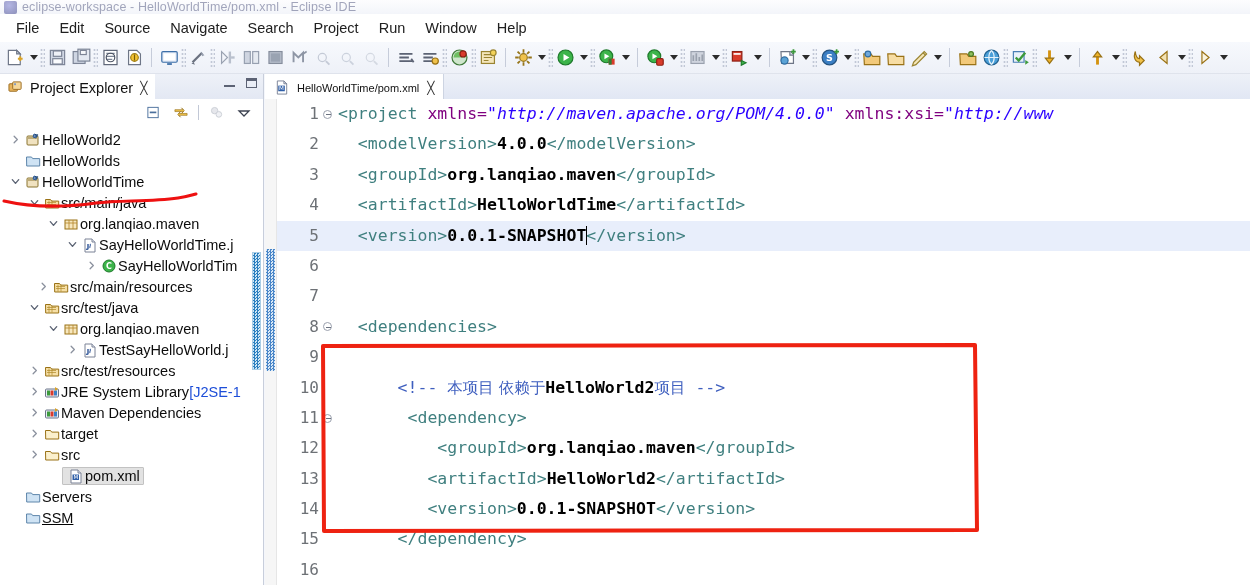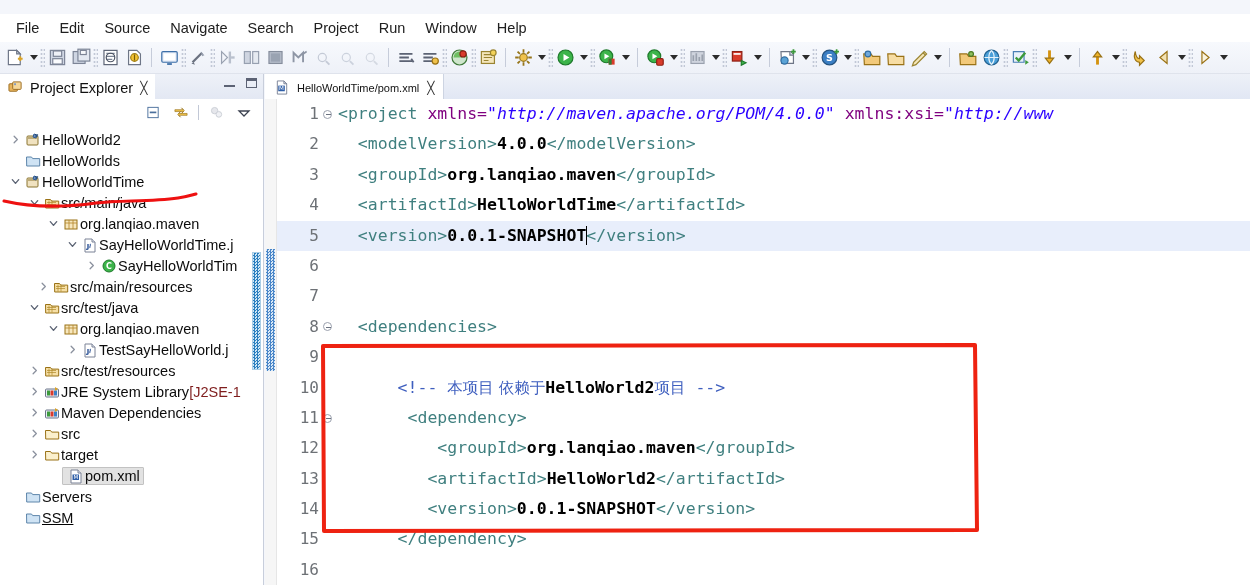--- a/index.html
+++ b/index.html
@@ -145,21 +145,21 @@
     height: 21px; white-space: nowrap;
     padding-right: 4px;
   }
   .twisty {
     width: 15px; flex: none; display: flex; align-items: center; justify-content: center;
     color: #6a6f7d;
   }
   .twisty svg { display: block; }
   .nicon { width: 19px; flex: none; display: flex; align-items: center; justify-content: center; }
   .nlabel { font-size: 14.5px; color: #0c0c0c; }
-  .nlabel.muted { color: #7f1d1d; }
+  .nlabel.muted { color: #1d4ed8; }
   .node.selected .nsel {
     background: #e2e2e2; border: 1px solid #c2c2c2;
     padding: 0 3px; margin-left: -1px; border-radius: 1px;
   }
 
   .ex-scroll {
     position: absolute; right: 2px; top: 126px;
     width: 9px; height: 118px;
     background:
       repeating-conic-gradient(#2b7fbf 0% 25%, #cfe6f5 0% 50%) 0 0 / 3px 3px;
@@ -242,20 +242,26 @@
   
   .annot { position: absolute; pointer-events: none; }
   #annot-underline { left: 0; top: 186px; width: 215px; height: 26px; }
   #annot-box { left: 318px; top: 340px; width: 665px; height: 196px; }
 </style>
 </head>
 <body>
 
 <div id="app">
 
+  <div class="titlebar">
+    <div class="titlebar-inner">
+      <div class="title-appicon"></div>
+      <div class="title-text">eclipse-workspace - HelloWorldTime/pom.xml - Eclipse IDE</div>
+    </div>
+  </div>
 
   <div class="menubar" id="menubar">
       <div class="menu-item">File</div>
       <div class="menu-item">Edit</div>
       <div class="menu-item">Source</div>
       <div class="menu-item">Navigate</div>
       <div class="menu-item">Search</div>
       <div class="menu-item">Project</div>
       <div class="menu-item">Run</div>
       <div class="menu-item">Window</div>
@@ -855,36 +861,36 @@
             <svg width="11" height="11" viewBox="0 0 12 12">
               <path d="M4.5 2.5 L8 6 L4.5 9.5" fill="none" stroke="#8b919e" stroke-width="1.4" stroke-linecap="round" stroke-linejoin="round"></path>
             </svg>
           </span>
           <span class="nsel" style="display: flex; align-items: center;">
             <span class="nicon">
               <svg width="16" height="16" viewBox="0 0 16 16">
                 <path d="M1.5 4.5h5l1.2 1.6h7V13h-13z" fill="#fbf0cd" stroke="#9a7216"></path>
               </svg>
             </span>
+            <span class="nlabel">target</span>
+          </span>
+        </div>
+        <div class="node" style="padding-left: 27px;">
+          <span class="twisty">
+            <svg width="11" height="11" viewBox="0 0 12 12">
+              <path d="M4.5 2.5 L8 6 L4.5 9.5" fill="none" stroke="#8b919e" stroke-width="1.4" stroke-linecap="round" stroke-linejoin="round"></path>
+            </svg>
+          </span>
+          <span class="nsel" style="display: flex; align-items: center;">
+            <span class="nicon">
+              <svg width="16" height="16" viewBox="0 0 16 16">
+                <path d="M1.5 4.5h5l1.2 1.6h7V13h-13z" fill="#fbf0cd" stroke="#9a7216"></path>
+              </svg>
+            </span>
             <span class="nlabel">src</span>
-          </span>
-        </div>
-        <div class="node" style="padding-left: 27px;">
-          <span class="twisty">
-            <svg width="11" height="11" viewBox="0 0 12 12">
-              <path d="M4.5 2.5 L8 6 L4.5 9.5" fill="none" stroke="#8b919e" stroke-width="1.4" stroke-linecap="round" stroke-linejoin="round"></path>
-            </svg>
-          </span>
-          <span class="nsel" style="display: flex; align-items: center;">
-            <span class="nicon">
-              <svg width="16" height="16" viewBox="0 0 16 16">
-                <path d="M1.5 4.5h5l1.2 1.6h7V13h-13z" fill="#fbf0cd" stroke="#9a7216"></path>
-              </svg>
-            </span>
-            <span class="nlabel">target</span>
           </span>
         </div>
         <div class="node selected" style="padding-left: 27px;">
           <span class="twisty"></span>
           <span class="nsel" style="display: flex; align-items: center; margin-left: 20px;">
             <span class="nicon">
               <svg width="16" height="16" viewBox="0 0 16 16">
                 <path d="M3 2h7l3 3v10H3z" fill="#fff" stroke="#7a8296"></path>
                 <path d="M10 2v3h3" fill="#e3e8f1" stroke="#7a8296"></path>
                 <rect x="4.5" y="6.5" width="6.5" height="5.5" fill="#2f5fa8"></rect>

